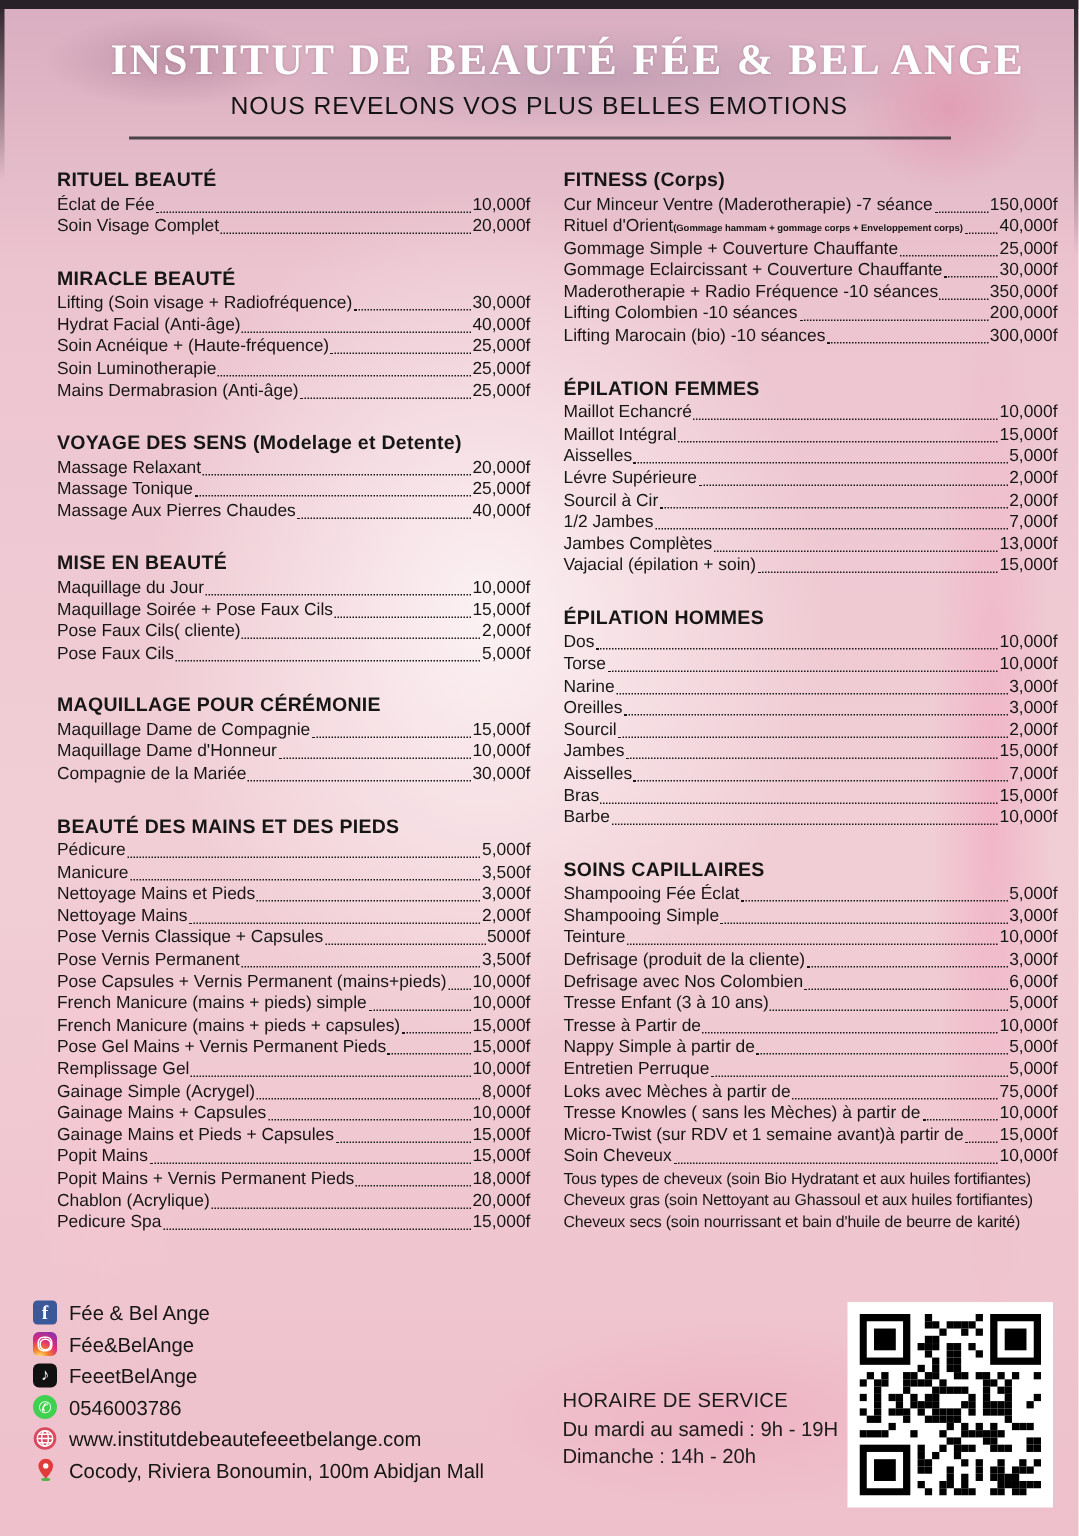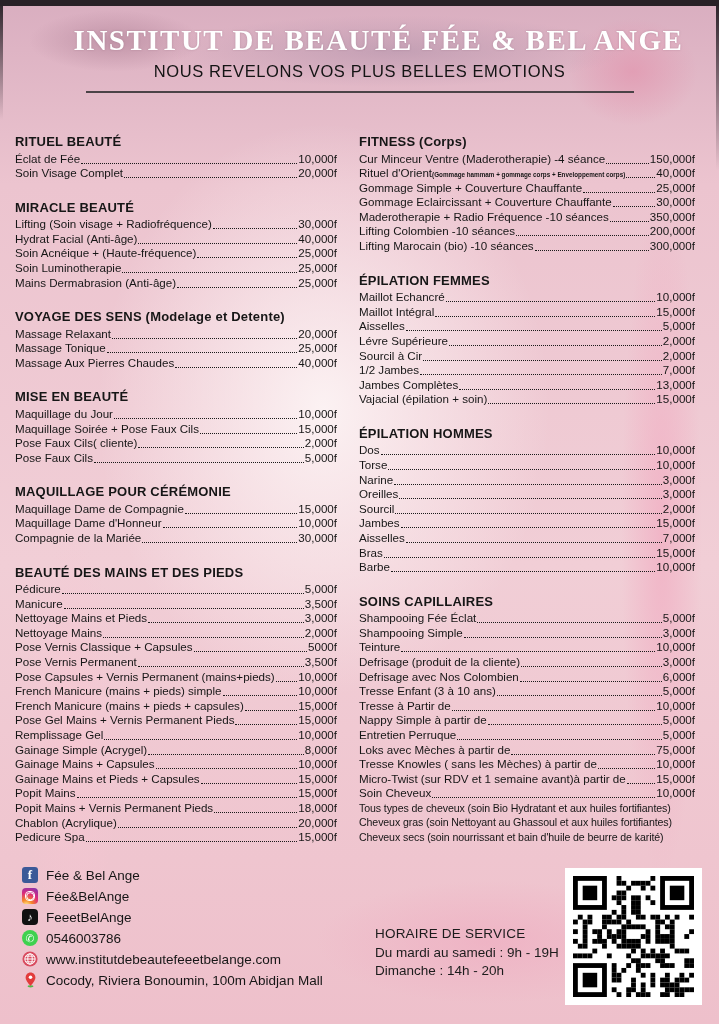--- a/index.html
+++ b/index.html
@@ -14,21 +14,21 @@
       radial-gradient(closest-side at 10% 72%, rgba(248,198,210,.6), transparent 70%),
       radial-gradient(closest-side at 68% 92%, rgba(238,172,192,.65), transparent 75%),
       linear-gradient(180deg,#d9aec0 0%,#ecc4cf 18%,#f1ced6 55%,#eec0cb 100%);}
   .edge-top{position:absolute;top:0;left:0;right:0;height:6px;background:#282127;}
   .edge-left{position:absolute;top:0;left:0;width:3px;height:120px;background:linear-gradient(#282127,rgba(40,33,39,0));}
   .edge-right{position:absolute;top:0;right:0;width:3px;height:170px;background:linear-gradient(#282127,rgba(40,33,39,0));}
   header{padding-top:24px;text-align:center;}
   .title{font-family:"Liberation Serif",serif;font-size:29px;font-weight:bold;color:#ffffff;letter-spacing:1.5px;text-shadow:0 0 2px rgba(120,80,100,.35);margin-left:38px;}
   .subtitle{font-size:16.5px;font-weight:500;color:#141414;letter-spacing:.6px;margin-top:5px;}
   .divider{width:548px;border-top:2px solid #4b4347;margin:10px auto 0;}
-  .columns{display:flex;padding:0 14px 0 15px;margin-top:41px;}
+  .columns{display:flex;padding:0 14px 0 38px;margin-top:19px;}
   .col-left{width:322px;}
   .col-right{width:336px;margin-left:22px;}
   .section{margin-bottom:19px;}
   .section-title{font-size:13px;font-weight:bold;line-height:15px;margin:0 0 2.5px 0;letter-spacing:.2px;}
   .row{display:flex;align-items:flex-end;font-size:11.6px;line-height:14.6px;}
   .lbl{white-space:nowrap;}
   .sub{font-size:6.3px;line-height:1;padding-bottom:2.2px;white-space:nowrap;font-weight:bold;}
   .leader{flex:1;border-bottom:1.8px dotted #1a1a1a;margin:0 1px 2.6px 1px;min-width:5px;}
   .price{white-space:nowrap;}
   .note{font-size:10.6px;line-height:14.4px;letter-spacing:-.1px;white-space:nowrap;}
@@ -253,21 +253,21 @@
             <span class="lbl">Pedicure Spa</span>
             <span class="leader"></span>
             <span class="price">15,000f</span>
           </div>
         </div>
       </div>
     <div class="col-right" id="col-right">
         <div class="section">
           <div class="section-title">FITNESS  (Corps)</div>
           <div class="row">
-            <span class="lbl">Cur Minceur Ventre (Maderotherapie) -4 séance</span>
+            <span class="lbl">Cur Minceur Ventre (Maderotherapie) -7 séance</span>
             <span class="leader"></span>
             <span class="price">150,000f</span>
           </div>
           <div class="row">
             <span class="lbl">Rituel d'Orient</span>
             <span class="sub">(Gommage hammam + gommage corps + Enveloppement corps)</span>
             <span class="leader"></span>
             <span class="price">40,000f</span>
           </div>
           <div class="row">

